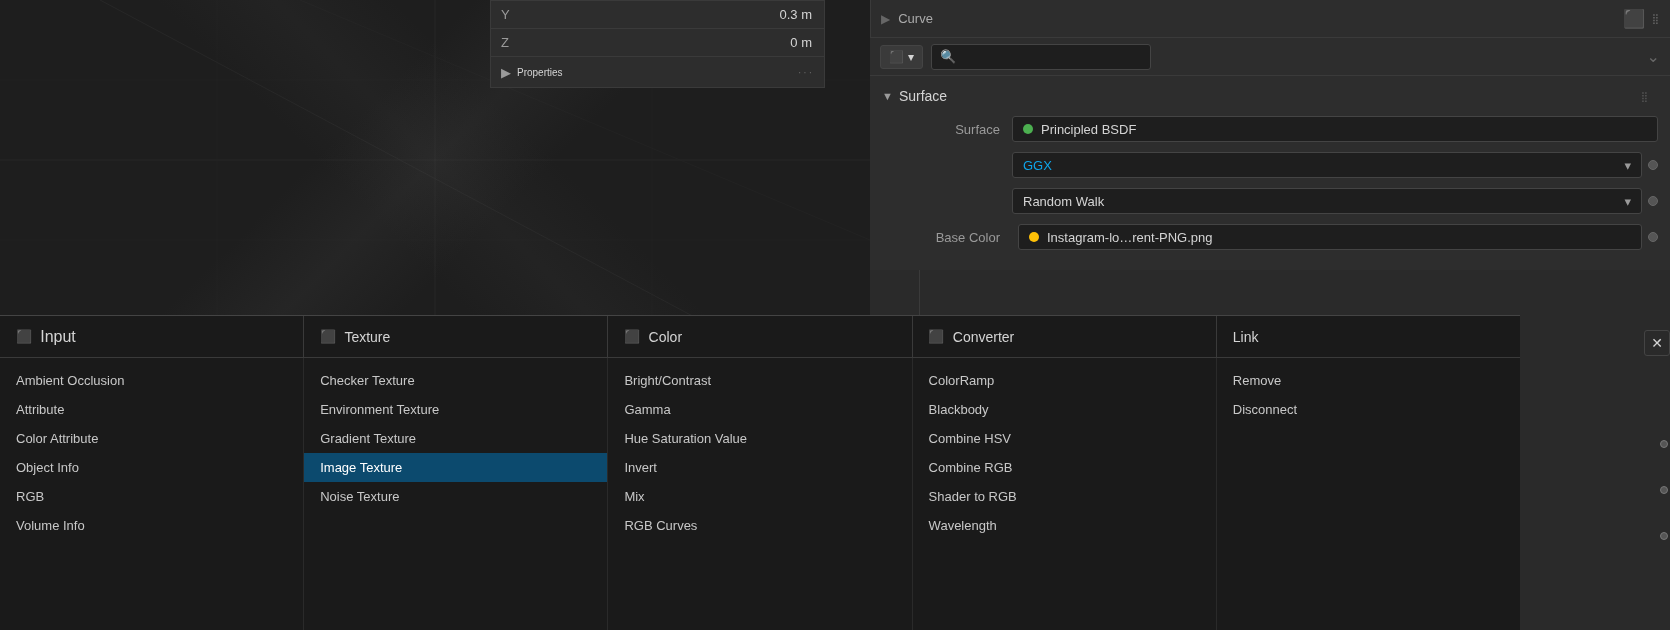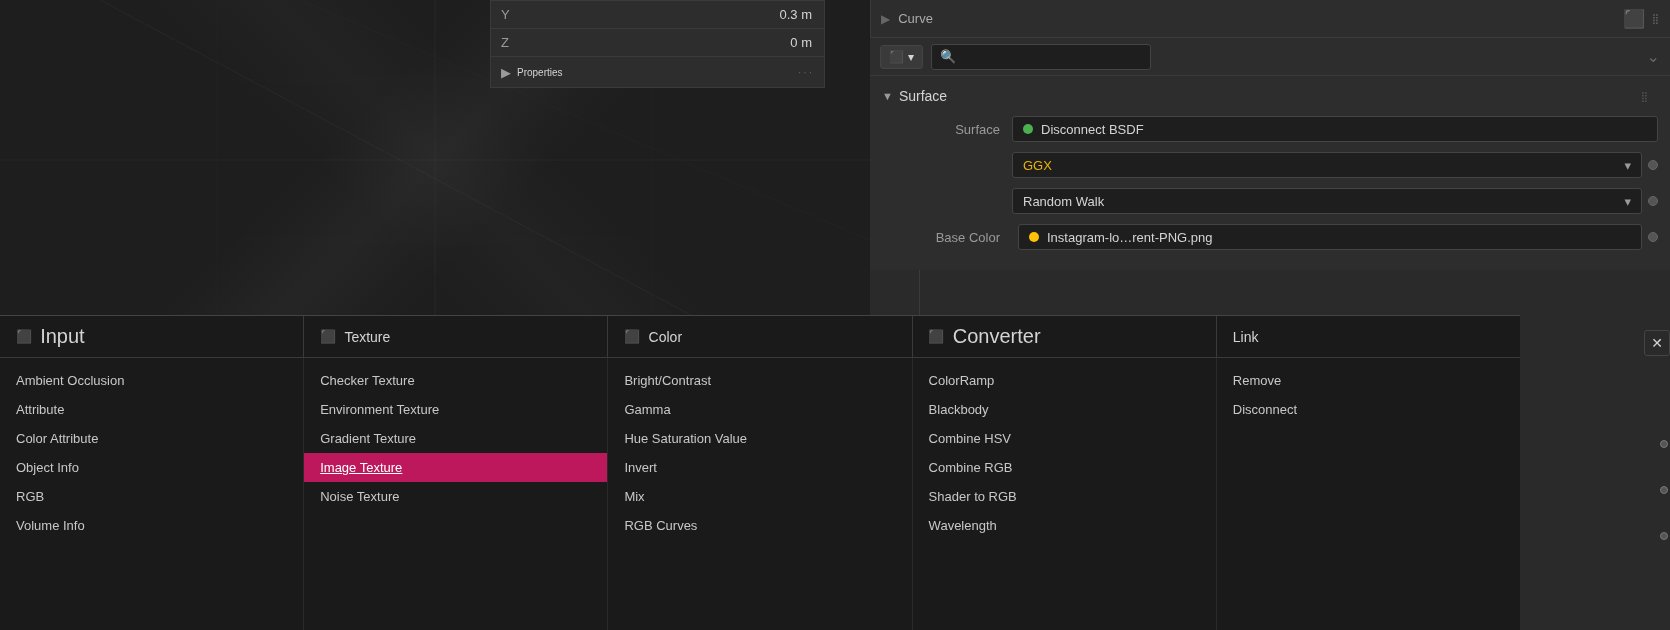--- a/index.html
+++ b/index.html
@@ -180,23 +180,22 @@
 
     .menu-item {
       padding: 7px 16px;
       cursor: pointer;
       font-size: 13px;
       color: #c8c8c8;
       white-space: nowrap;
       text-decoration: none;
     }
     .menu-item.active {
-      background: #be185d;
+      background: #0c4a6e;
       color: #fff;
-      text-decoration: underline;
     }
 
     
     .close-btn {
       position: absolute;
       top: 330px;
       right: 0;
       width: 26px;
       height: 26px;
       background: #2a2a2a;
@@ -280,27 +279,27 @@
   <div style="display:flex;align-items:center;gap:6px;margin-bottom:10px;position:relative;">
     <span style="color:#9a9a9a;font-size:11px;">▼</span>
     <span style="font-size:14px;font-weight:500;color:#d4d4d4;">Surface</span>
     <span style="position:absolute;right:8px;color:#555;font-size:10px;letter-spacing:2px;">⣿</span>
   </div>
 
   <div style="display:flex;align-items:center;height:30px;margin-bottom:6px;">
     <span style="width:130px;text-align:right;padding-right:12px;color:#9a9a9a;font-size:13px;">Surface</span>
     <div style="flex:1;height:26px;background:#1e1e1e;border:1px solid #444;border-radius:3px;display:flex;align-items:center;padding:0 10px;gap:8px;">
       <span style="width:10px;height:10px;border-radius:50%;background:#4caf50;display:inline-block;flex-shrink:0;"></span>
-      <span style="font-size:13px;color:#d4d4d4;">Disconnect BSDF</span>
+      <span style="font-size:13px;color:#d4d4d4;">Principled BSDF</span>
     </div>
   </div>
 
   <div style="display:flex;align-items:center;height:30px;margin-bottom:6px;margin-left:130px;gap:6px;">
     <div style="flex:1;height:26px;background:#1e1e1e;border:1px solid #444;border-radius:3px;display:flex;align-items:center;padding:0 10px;">
-      <span style="font-size:13px;color:#eab308;">GGX</span>
+      <span style="font-size:13px;color:#0ea5e9;">GGX</span>
       <span style="margin-left:auto;color:#9a9a9a;">▾</span>
     </div>
     <span style="width:10px;height:10px;border-radius:50%;background:#555;border:1px solid #666;display:inline-block;flex-shrink:0;"></span>
   </div>
 
   <div style="display:flex;align-items:center;height:30px;margin-bottom:6px;margin-left:130px;gap:6px;">
     <div style="flex:1;height:26px;background:#1e1e1e;border:1px solid #444;border-radius:3px;display:flex;align-items:center;padding:0 10px;">
       <span style="font-size:13px;color:#d4d4d4;">Random Walk</span>
       <span style="margin-left:auto;color:#9a9a9a;">▾</span>
     </div>
@@ -325,33 +324,33 @@
 
 <div class="close-btn">
   <span>✕</span>
 </div>
 
 <div class="node-dropdown">
 
   <div class="dropdown-header">
     <div class="dropdown-col">
       <span style="color:#9a9a9a;font-size:13px;">⬛</span>
-      <span style="font-size:20px;color:#d4d4d4;">Input</span>
+      <span style="font-size:16px;color:#d4d4d4;">Input</span>
     </div>
     <div class="dropdown-col">
       <span style="color:#9a9a9a;font-size:13px;">⬛</span>
       <span style="font-size:14px;color:#d4d4d4;">Texture</span>
     </div>
     <div class="dropdown-col">
       <span style="color:#9a9a9a;font-size:13px;">⬛</span>
       <span style="font-size:14px;color:#d4d4d4;">Color</span>
     </div>
     <div class="dropdown-col">
       <span style="color:#9a9a9a;font-size:13px;">⬛</span>
-      <span style="font-size:20px;color:#d4d4d4;">Converter</span>
+      <span style="font-size:14px;color:#d4d4d4;">Converter</span>
     </div>
     <div class="dropdown-col">
       <span style="font-size:14px;color:#d4d4d4;">Link</span>
     </div>
   </div>
 
   <div class="dropdown-body">
 
     <div class="dropdown-section">
       <div class="menu-item">Ambient Occlusion</div>

